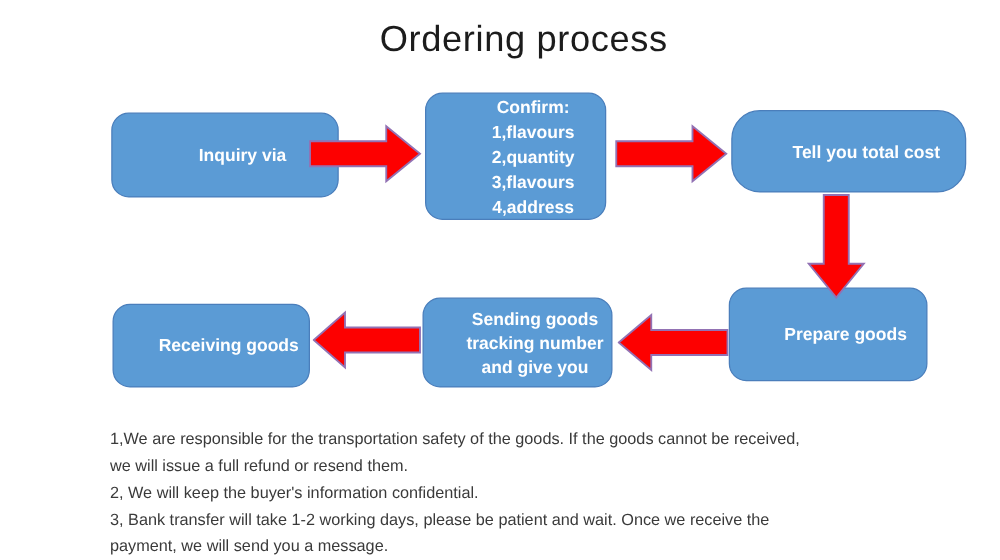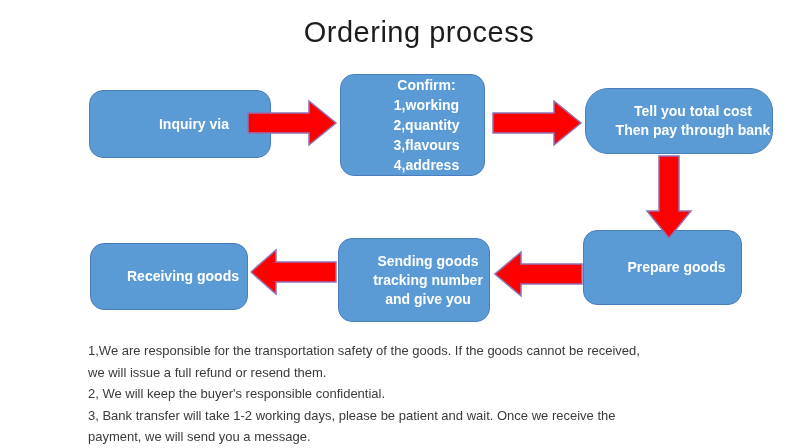--- a/index.html
+++ b/index.html
@@ -14,21 +14,21 @@
   .box{
     position:absolute;background:var(--box-fill);border:1px solid var(--box-border);
     border-radius:14px;color:var(--box-text);font-weight:bold;font-size:14px;
     line-height:19px;display:flex;flex-direction:column;align-items:center;
     justify-content:center;text-align:center;box-sizing:border-box;padding-left:28px;
   }
   #box-inquiry  {left:89px; top:90px; width:182px;height:68px;}
   #box-confirm  {left:340px;top:74px; width:145px;height:102px;line-height:20px;}
   #box-totalcost{left:585px;top:88px; width:188px;height:66px;border-radius:23px;}
   #box-prepare  {left:583px;top:230px;width:159px;height:75px;}
-  #box-sending  {left:338px;top:238px;width:152px;height:84px;}
+  #box-sending  {left:338px;top:238px;width:152px;height:72px;}
   #box-receiving{left:90px; top:243px;width:158px;height:67px;}
   .misspelled{
     text-decoration:underline;text-decoration-style:wavy;
     text-decoration-color:var(--squiggle);text-decoration-thickness:1px;
     text-underline-offset:2px;
   }
   .arrow{position:absolute;}
   .arrow svg{display:block;}
   .arrow polygon{fill:var(--arrow-fill);stroke:var(--arrow-outline);stroke-width:1.5;}
   #arrow-1{left:247px;top:99px;}
@@ -46,29 +46,28 @@
 <body>
 
 <div class="title">Ordering process</div>
 
 <div class="box" id="box-inquiry">
   <div>Inquiry via</div>
 </div>
 
 <div class="box" id="box-confirm">
   <div>Confirm:</div>
-  <div>1,working</div>
+  <div>1,flavours</div>
   <div>2,quantity</div>
   <div>3,flavours</div>
   <div>4,address</div>
 </div>
 
 <div class="box" id="box-totalcost">
   <div>Tell you total cost</div>
-  <div>Then pay through bank</div>
 </div>
 
 <div class="box" id="box-prepare">
   <div>Prepare goods</div>
 </div>
 
 <div class="box" id="box-sending">
   <div>Sending goods</div>
   <div>tracking number</div>
   <div>and give you</div>
@@ -100,16 +99,16 @@
 </div>
 <div class="arrow" id="arrow-5">
   <svg width="87" height="48" viewBox="0 0 87 48">
       <polygon points="86,14 26,14 26,2 1,24 26,46 26,34 86,34"></polygon>
     </svg>
 </div>
 
 <div class="notes">
   <p>1,We are responsible for the transportation safety of the goods. If the goods cannot be received,
 we will issue a full refund or resend them.</p>
-  <p>2, We will keep the buyer's responsible confidential.</p>
+  <p>2, We will keep the buyer's information confidential.</p>
   <p>3, Bank transfer will take 1-2 working days, please be patient and wait. Once we receive the
 payment, we will send you a message.</p>
 </div>
 
 </body></html>

